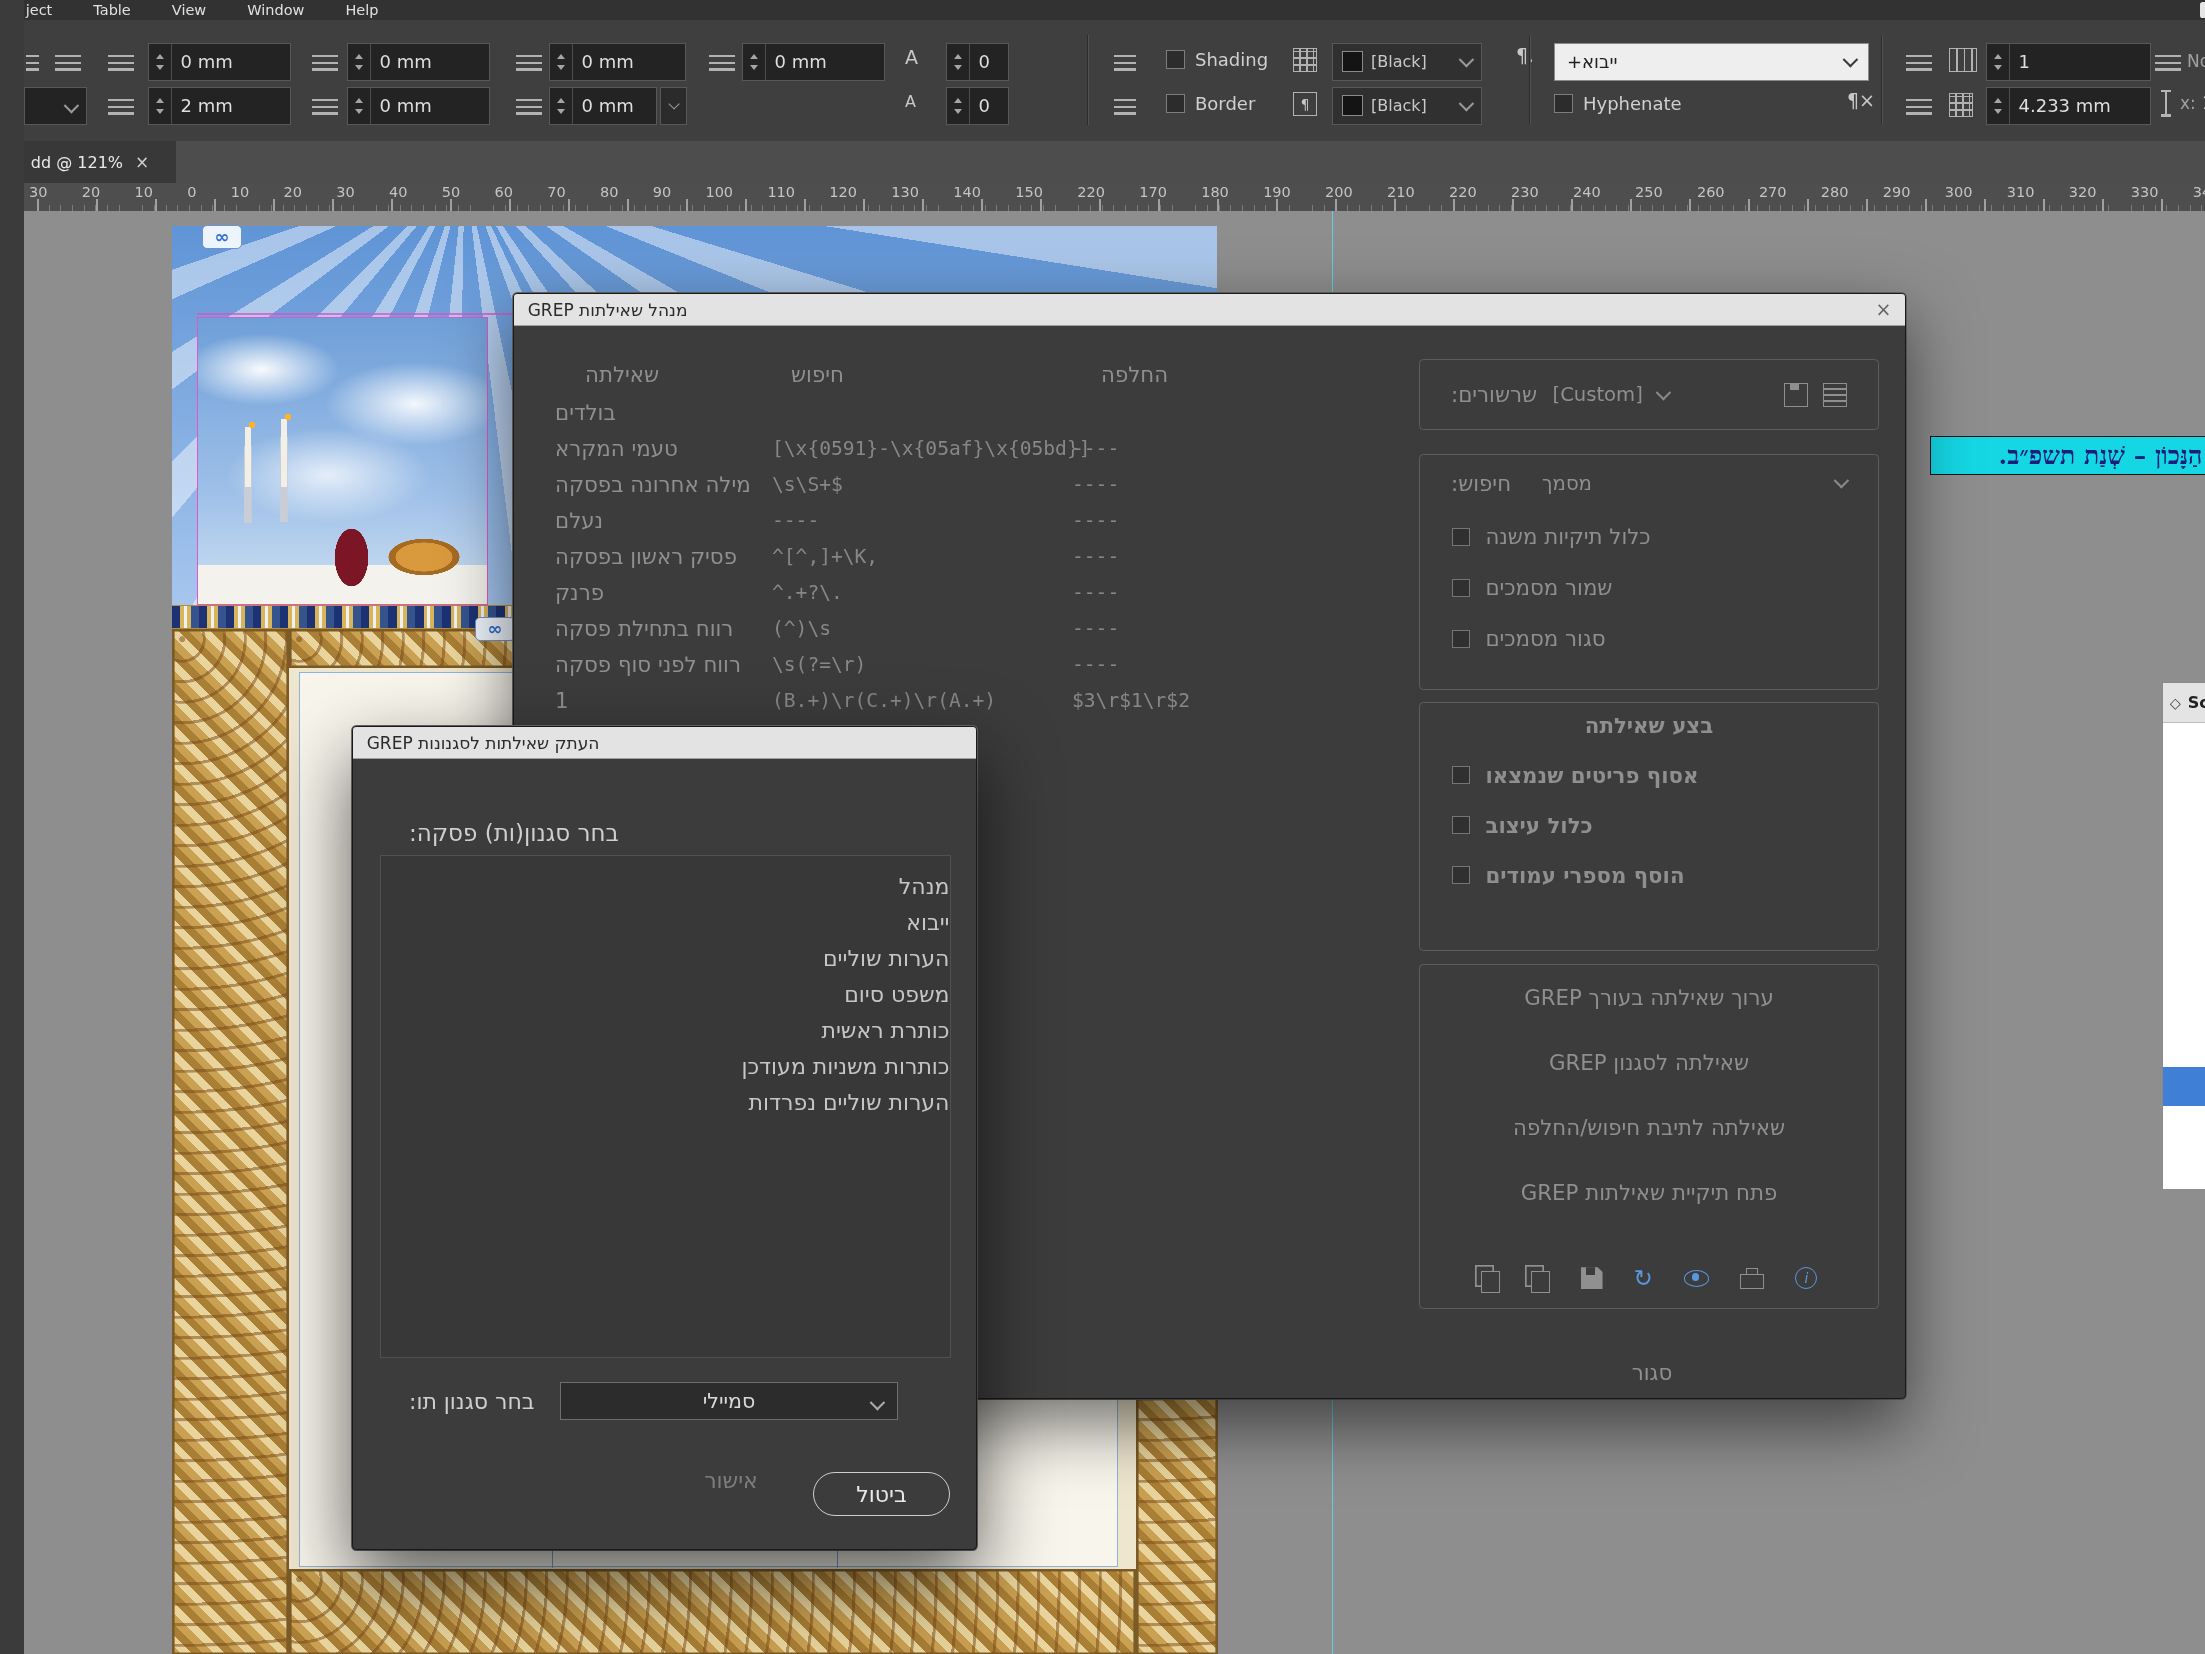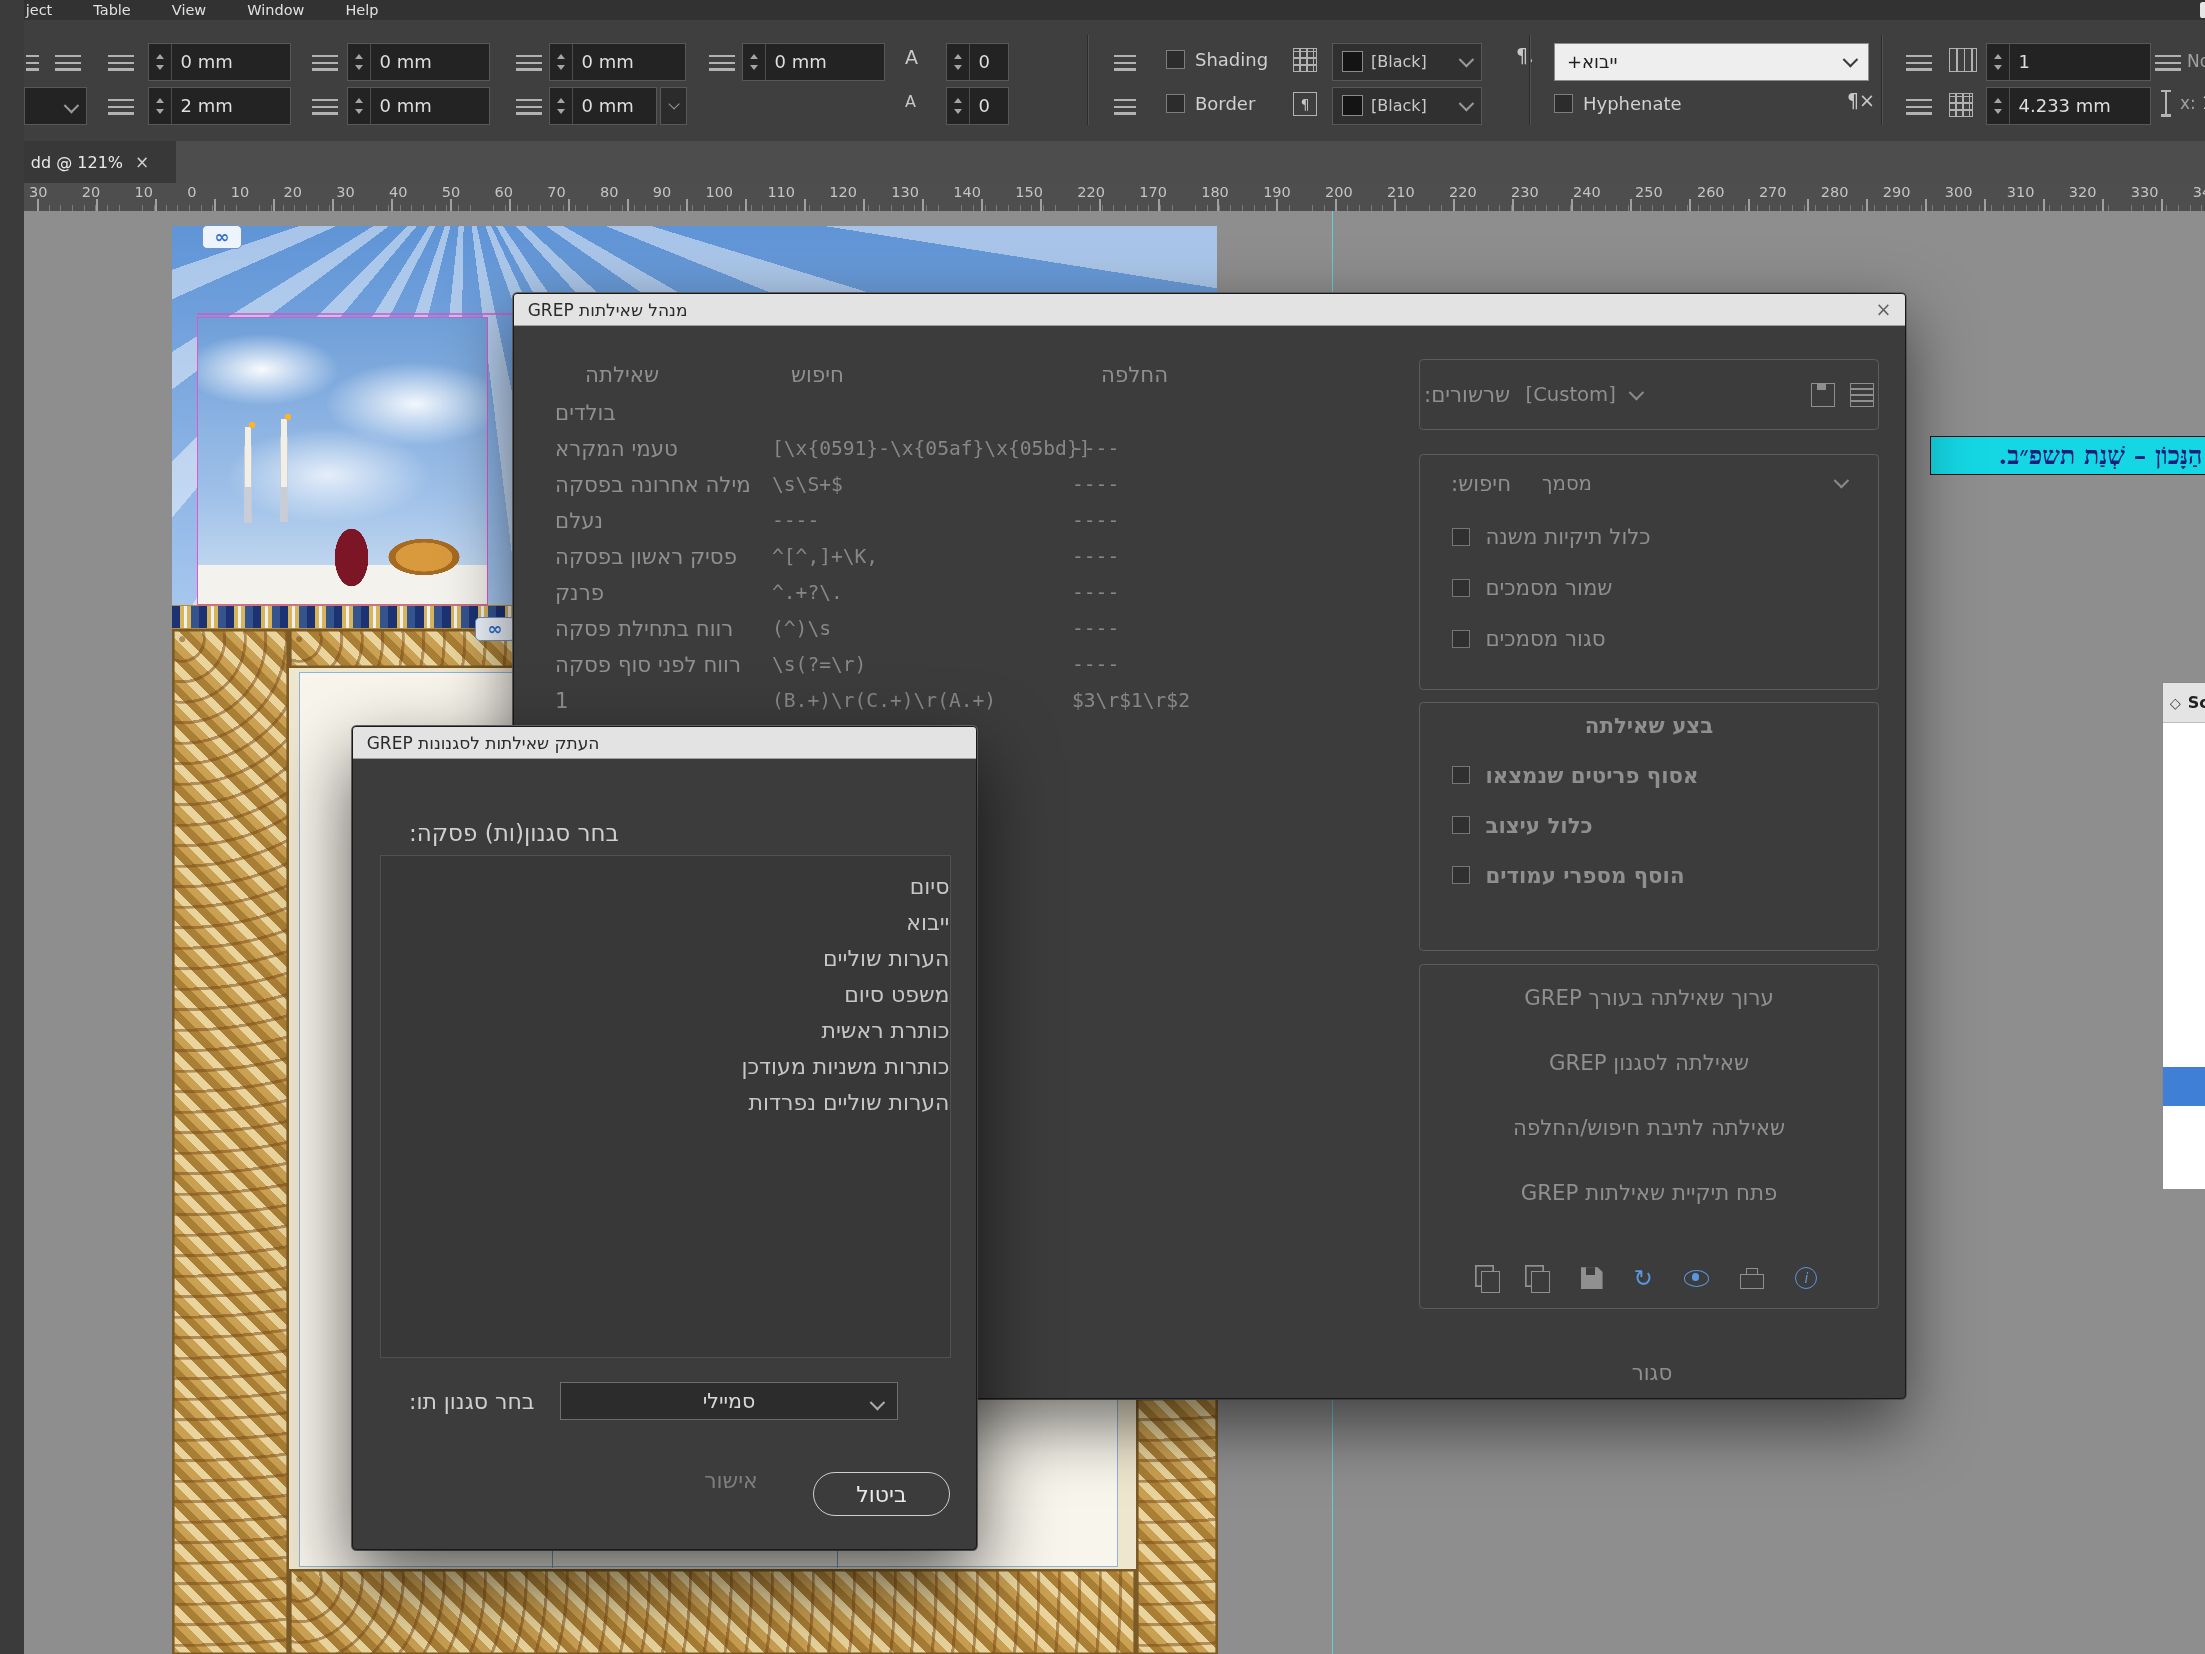--- a/index.html
+++ b/index.html
@@ -109,21 +109,21 @@
   .manager{left:489px;top:82px;width:1391px;height:1104px;z-index:10;}
   .qh{position:absolute;font-size:21.3px;color:#8f8f8f;white-space:nowrap;}
   #qh-query{left:71px;top:36px;}
   #qh-find{left:277px;top:36px;}
   #qh-replace{left:587px;top:36px;}
   .qrows{position:absolute;left:0;top:68px;width:879px;}
   .qrow{display:grid;grid-template-columns:217px 300px auto;height:36px;align-items:center;padding-left:41px;}
   .qname{font-size:21.3px;color:#8f8f8f;text-align:left;white-space:nowrap;}
   .qfind,.qrep{font-family:"DejaVu Sans Mono",monospace;font-size:19.6px;color:#878787;white-space:nowrap;}
   .gbox{position:absolute;left:905px;width:460px;border:0.9px solid #5d5d5d;border-radius:4.3px;box-sizing:border-box;}
-  #gbox1{top:33px;height:71px;display:flex;align-items:center;padding:0 4px;gap:15.4px;}
+  #gbox1{top:33px;height:71px;display:flex;align-items:center;padding:0 31px;gap:15.4px;}
   .glabel{font-size:21.3px;color:#8f8f8f;white-space:nowrap;}
   .gvalue{font-size:19.6px;color:#8f8f8f;white-space:nowrap;}
   .gchev{width:9.4px;height:9.4px;border-left:2.6px solid #8a8a8a;border-bottom:2.6px solid #8a8a8a;transform:rotate(-45deg);flex:none;margin-bottom:4.3px;}
   .idisk{width:24px;height:24px;border:1.7px solid #8f8f8f;position:relative;background:#3c3c3c;box-sizing:border-box;flex:none;margin-left:auto;}
   .idisk::after{content:"";position:absolute;left:5.1px;top:-0.9px;width:9.4px;height:7.7px;background:#8f8f8f;}
   .ifolder{width:24px;height:24px;border:1.7px solid #8f8f8f;box-sizing:border-box;flex:none;background:repeating-linear-gradient(0deg,transparent 0 4.3px,#8f8f8f 4.3px 6px);}
   #gbox2{top:128px;height:236px;}
   .scope-row{display:flex;align-items:center;height:56px;padding:0 31px;gap:31px;}
   .optrow{display:flex;align-items:center;height:51px;padding-left:32px;gap:15.4px;}
   .cb{width:18px;height:18px;border:1.7px solid #757575;background:#303030;box-sizing:border-box;flex:none;}
@@ -544,21 +544,21 @@
     </section>
 
     <section class="dialog copydlg">
       <div class="dlg-title">
         <span class="dlg-title-text" dir="rtl">העתק שאילתות לסגנונות GREP</span>
       </div>
       <div class="dlg-body">
         <div class="para-label" dir="rtl">בחר סגנון(ות) פסקה:</div>
         <div class="stylelist">
 
-            <div class="styleitem" dir="rtl">סיום</div>
+            <div class="styleitem" dir="rtl">מנהל</div>
 
             <div class="styleitem" dir="rtl">ייבוא</div>
 
             <div class="styleitem" dir="rtl">הערות שוליים</div>
 
             <div class="styleitem" dir="rtl">משפט סיום</div>
 
             <div class="styleitem" dir="rtl">כותרת ראשית</div>
 
             <div class="styleitem" dir="rtl">כותרות משניות מעודכן</div>

